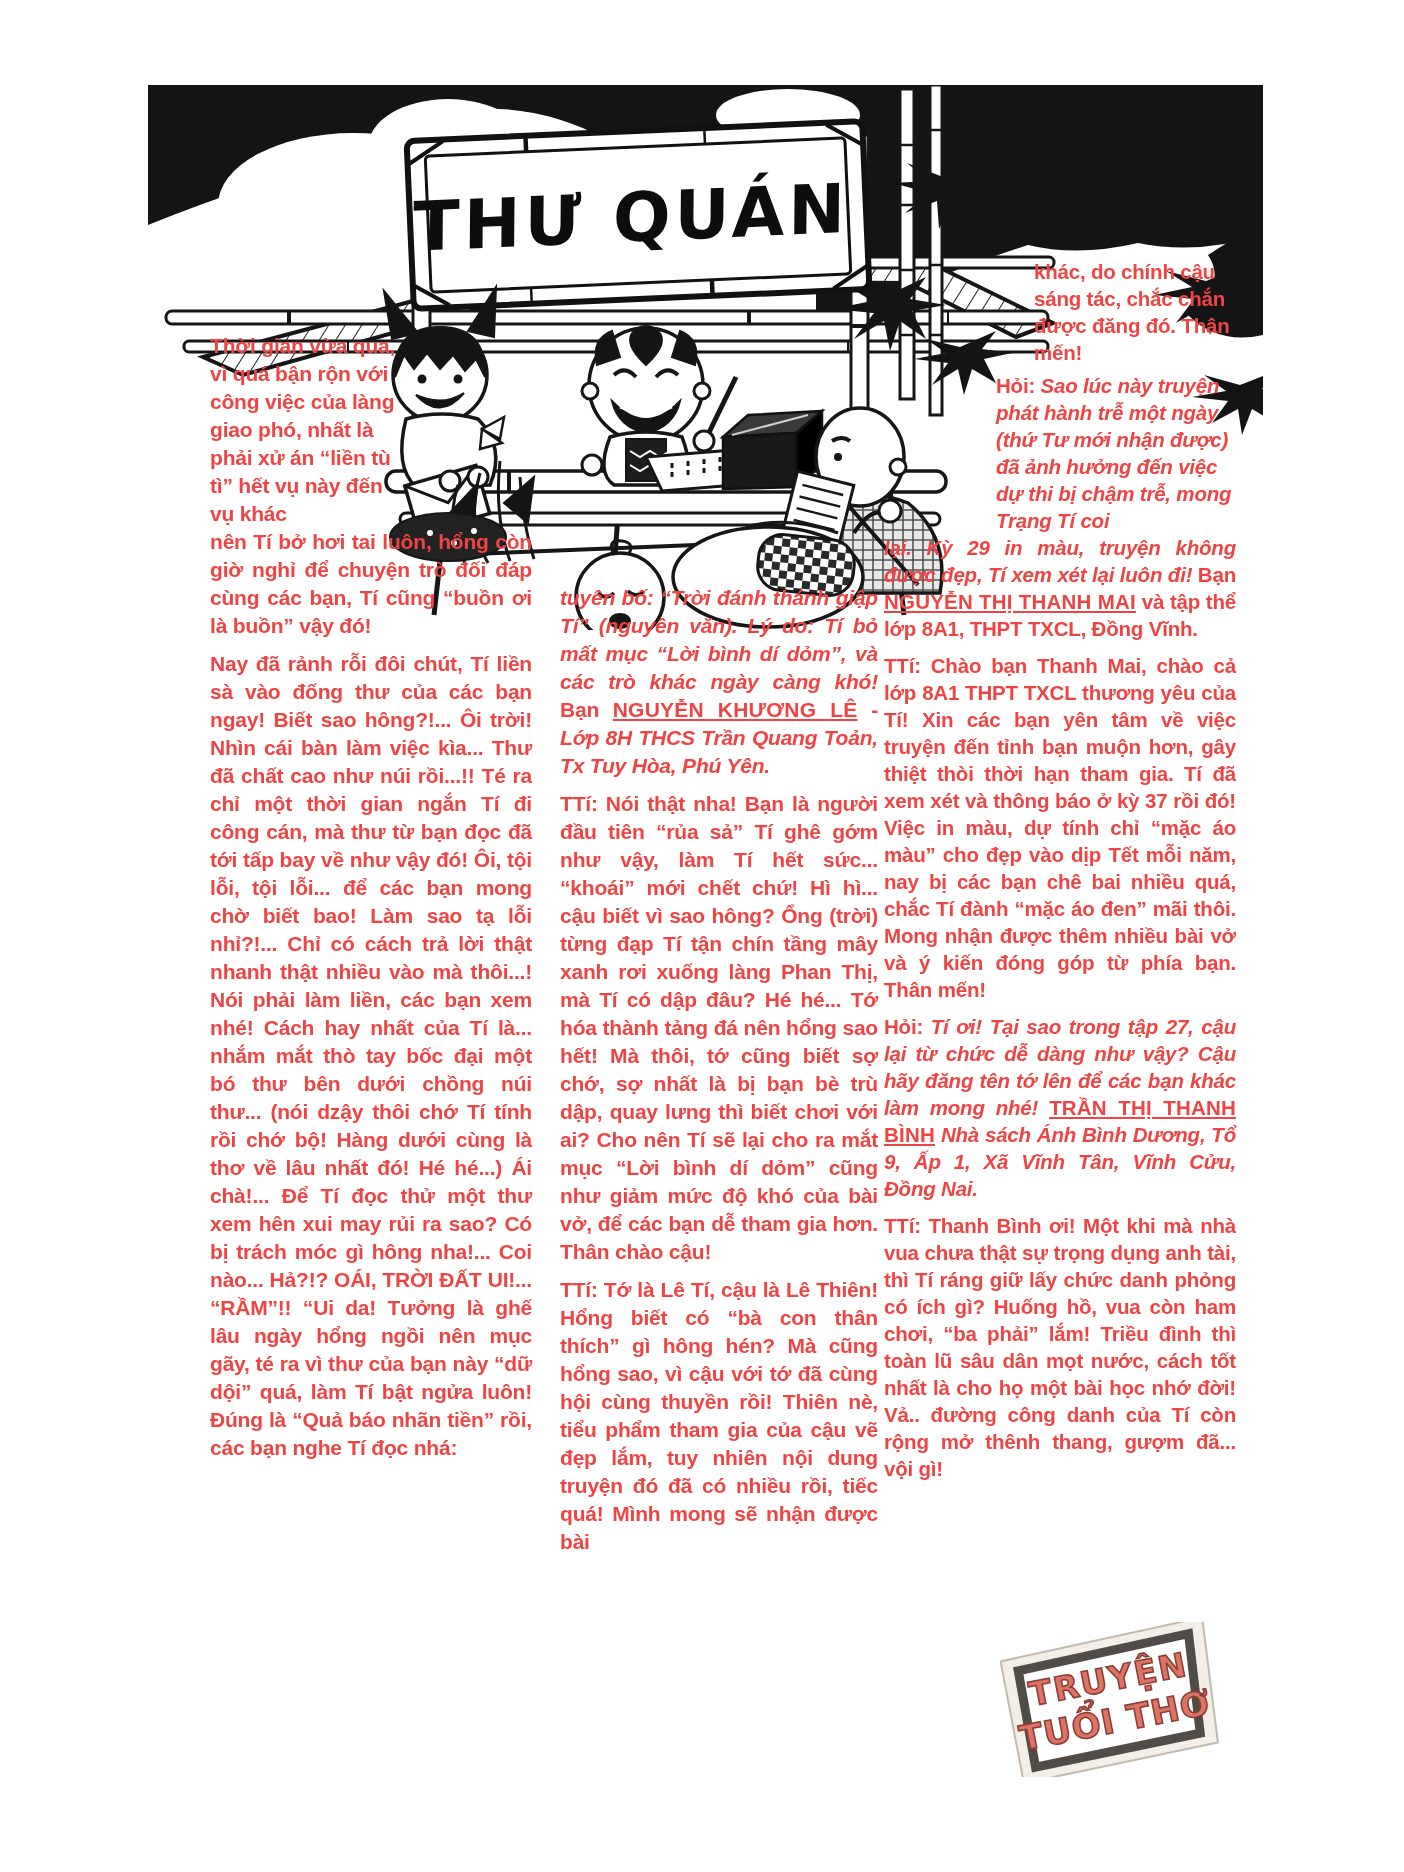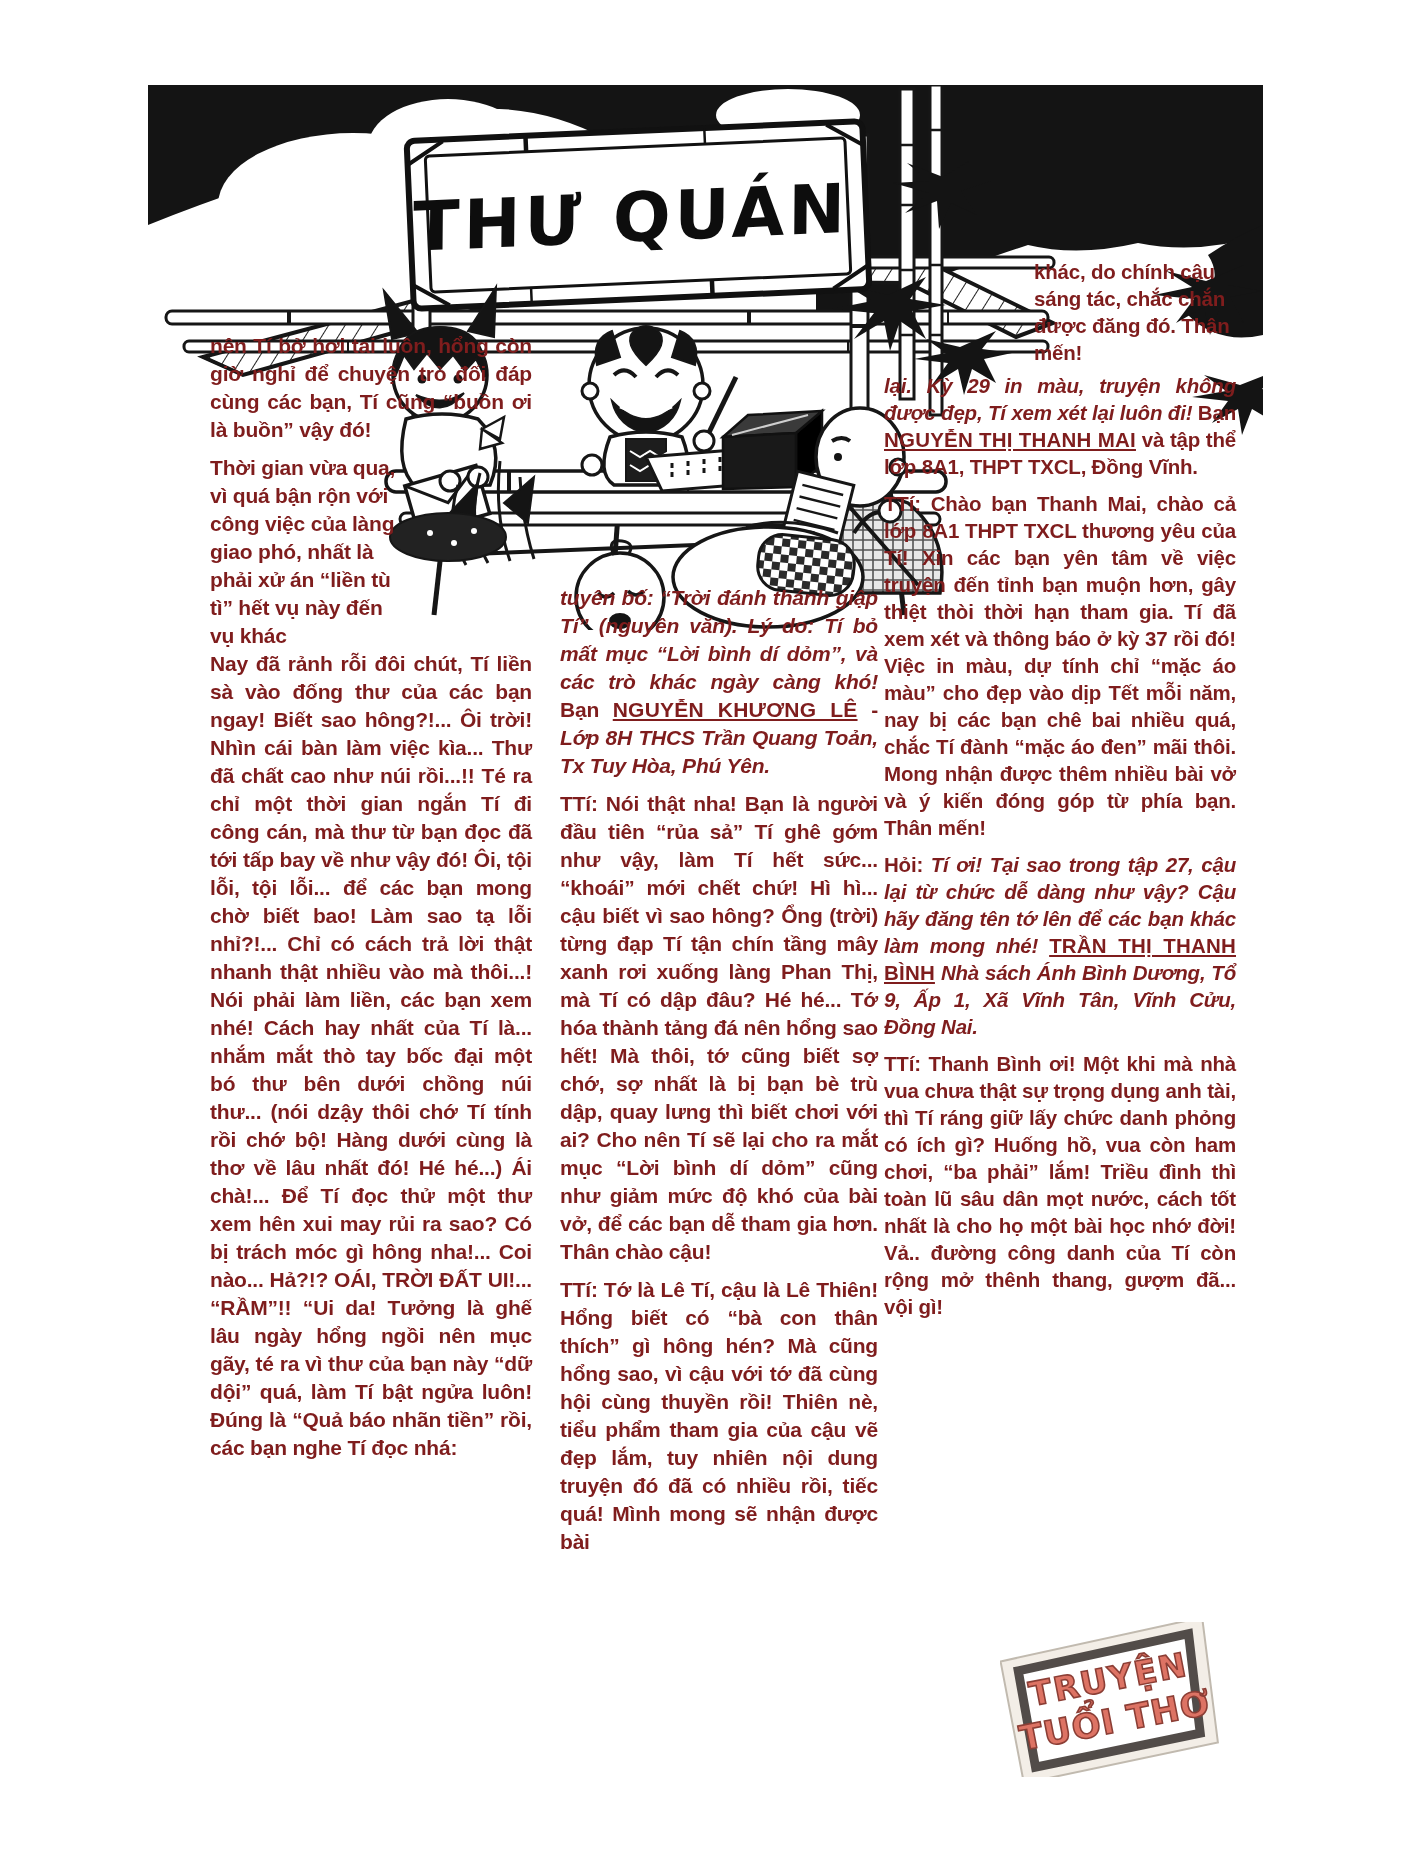--- a/index.html
+++ b/index.html
@@ -4,21 +4,21 @@
 <style>
   html,body{margin:0;padding:0;}
   body{
     width:1404px;height:1872px;position:relative;background:#ffffff;
     font-family:"Liberation Sans", sans-serif;overflow:hidden;
   }
   .page{position:absolute;inset:0;background:#ffffff;}
   .illustration{position:absolute;left:148px;top:85px;width:1115px;height:545px;}
   .logo-box{position:absolute;left:1000px;top:1622px;width:230px;height:155px;z-index:1;opacity:0.88;}
   .col{
-    position:absolute;color:#7f1d1d;font-weight:bold;font-size:21px;line-height:28px;
+    position:absolute;color:#ef4444;font-weight:bold;font-size:21px;line-height:28px;
     text-align:justify;letter-spacing:-0.2px;z-index:2;
   }
   #col-left{left:210px;top:332px;width:322px;}
   #col-middle{left:560px;top:584px;width:318px;}
   #col-right{left:884px;top:258px;width:352px;font-size:20.5px;line-height:27px;}
   .para{margin:0 0 10px 0;}
   .para.narrow{width:190px;margin-bottom:0;text-align:left;}
   .para.indent-lg{margin-left:150px;text-align:left;margin-bottom:6px;}
   .para.indent-md{margin-left:112px;text-align:left;margin-bottom:0;}
   .i{font-style:italic;}
@@ -209,28 +209,29 @@
   <g transform="rotate(-9 115 78)">
     <polygon points="8,22 214,10 210,136 12,146" fill="#f2ece4" stroke="#b9b1a5" stroke-width="2"></polygon>
     <polygon points="24,34 198,24 194,124 26,132" fill="#ffffff" stroke="#3b3430" stroke-width="9"></polygon>
     <text x="112" y="68" text-anchor="middle" font-family="DejaVu Sans, sans-serif" font-size="33" font-weight="bold" fill="#d9604f" stroke="#7c241a" stroke-width="1.6" letter-spacing="2" transform="rotate(-2 112 60)">TRUYỆN</text>
     <text x="112" y="110" text-anchor="middle" font-family="DejaVu Sans, sans-serif" font-size="34" font-weight="bold" fill="#d9604f" stroke="#7c241a" stroke-width="1.6" letter-spacing="1" transform="rotate(-2 112 102)">TUỔI THƠ</text>
   </g>
 </svg>
 </div>
 
 <div class="col" id="col-left">
+    <p class="para narrow"><span>Thời gian vừa qua, vì quá bận rộn với công việc của làng giao phó, nhất là phải xử án “liền tù tì” hết vụ này đến vụ khác</span></p>
     <p class="para"><span>nên Tí bở hơi tai luôn, hổng còn giờ nghỉ để chuyện trò đối đáp cùng các bạn, Tí cũng “buồn ơi là buồn” vậy đó!</span></p>
-    <p class="para narrow"><span>Thời gian vừa qua, vì quá bận rộn với công việc của làng giao phó, nhất là phải xử án “liền tù tì” hết vụ này đến vụ khác</span></p>
     <p class="para"><span>Nay đã rảnh rỗi đôi chút, Tí liền sà vào đống thư của các bạn ngay! Biết sao hông?!... Ôi trời! Nhìn cái bàn làm việc kìa... Thư đã chất cao như núi rồi...!! Té ra chỉ một thời gian ngắn Tí đi công cán, mà thư từ bạn đọc đã tới tấp bay về như vậy đó! Ôi, tội lỗi, tội lỗi... để các bạn mong chờ biết bao! Làm sao tạ lỗi nhỉ?!... Chỉ có cách trả lời thật nhanh thật nhiều vào mà thôi...! Nói phải làm liền, các bạn xem nhé! Cách hay nhất của Tí là... nhắm mắt thò tay bốc đại một bó thư bên dưới chồng núi thư... (nói dzậy thôi chớ Tí tính rồi chớ bộ! Hàng dưới cùng là thơ về lâu nhất đó! Hé hé...) Ái chà!... Để Tí đọc thử một thư xem hên xui may rủi ra sao? Có bị trách móc gì hông nha!... Coi nào... Hả?!? OÁI, TRỜI ĐẤT UI!... “RẦM”!! “Ui da! Tưởng là ghế lâu ngày hổng ngồi nên mục gãy, té ra vì thư của bạn này “dữ dội” quá, làm Tí bật ngửa luôn! Đúng là “Quả báo nhãn tiền” rồi, các bạn nghe Tí đọc nhá:</span></p>
   </div>
 <div class="col" id="col-middle">
     <p class="para"><span class="i">tuyên bố: “Trời đánh thánh giập Tí” (nguyên văn). Lý do: Tí bỏ mất mục “Lời bình dí dỏm”, và các trò khác ngày càng khó! </span><span>Bạn </span><span class="b">NGUYỄN KHƯƠNG LÊ</span><span> - </span><span class="i">Lớp 8H THCS Trần Quang Toản, Tx Tuy Hòa, Phú Yên.</span></p>
     <p class="para"><span class="u">TTí:</span><span> Nói thật nha! Bạn là người đầu tiên “rủa sả” Tí ghê gớm như vậy, làm Tí hết sức... “khoái” mới chết chứ! Hì hì... cậu biết vì sao hông? Ổng (trời) từng đạp Tí tận chín tầng mây xanh rơi xuống làng Phan Thị, mà Tí có dập đâu? Hé hé... Tớ hóa thành tảng đá nên hổng sao hết! Mà thôi, tớ cũng biết sợ chớ, sợ nhất là bị bạn bè trù dập, quay lưng thì biết chơi với ai? Cho nên Tí sẽ lại cho ra mắt mục “Lời bình dí dỏm” cũng như giảm mức độ khó của bài vở, để các bạn dễ tham gia hơn. Thân chào cậu!</span></p>
     <p class="para"><span class="u">TTí:</span><span> Tớ là Lê Tí, cậu là Lê Thiên! Hổng biết có “bà con thân thích” gì hông hén? Mà cũng hổng sao, vì cậu với tớ đã cùng hội cùng thuyền rồi! Thiên nè, tiểu phẩm tham gia của cậu vẽ đẹp lắm, tuy nhiên nội dung truyện đó đã có nhiều rồi, tiếc quá! Mình mong sẽ nhận được bài</span></p>
   </div>
 <div class="col" id="col-right">
     <p class="para indent-lg"><span>khác, do chính cậu sáng tác, chắc chắn được đăng đó. Thân mến!</span></p>
+    <p class="para indent-md"><span>Hỏi: </span><span class="i">Sao lúc này truyện phát hành trễ một ngày (thứ Tư mới nhận được) đã ảnh hưởng đến việc dự thi bị chậm trễ, mong Trạng Tí coi</span></p>
     <p class="para"><span class="i">lại. Kỳ 29 in màu, truyện không được đẹp, Tí xem xét lại luôn đi! </span><span>Bạn </span><span class="b">NGUYỄN THỊ THANH MAI</span><span> và tập thể lớp 8A1, THPT TXCL, Đồng Vĩnh.</span></p>
     <p class="para"><span class="u">TTí:</span><span> Chào bạn Thanh Mai, chào cả lớp 8A1 THPT TXCL thương yêu của Tí! Xin các bạn yên tâm về việc truyện đến tỉnh bạn muộn hơn, gây thiệt thòi thời hạn tham gia. Tí đã xem xét và thông báo ở kỳ 37 rồi đó! Việc in màu, dự tính chỉ “mặc áo màu” cho đẹp vào dịp Tết mỗi năm, nay bị các bạn chê bai nhiều quá, chắc Tí đành “mặc áo đen” mãi thôi. Mong nhận được thêm nhiều bài vở và ý kiến đóng góp từ phía bạn. Thân mến!</span></p>
     <p class="para"><span>Hỏi: </span><span class="i">Tí ơi! Tại sao trong tập 27, cậu lại từ chức dễ dàng như vậy? Cậu hãy đăng tên tớ lên để các bạn khác làm mong nhé! </span><span class="b">TRẦN THỊ THANH BÌNH</span><span> </span><span class="i">Nhà sách Ánh Bình Dương, Tổ 9, Ấp 1, Xã Vĩnh Tân, Vĩnh Cửu, Đồng Nai.</span></p>
     <p class="para"><span class="u">TTí:</span><span> Thanh Bình ơi! Một khi mà nhà vua chưa thật sự trọng dụng anh tài, thì Tí ráng giữ lấy chức danh phỏng có ích gì? Huống hồ, vua còn ham chơi, “ba phải” lắm! Triều đình thì toàn lũ sâu dân mọt nước, cách tốt nhất là cho họ một bài học nhớ đời! Vả.. đường công danh của Tí còn rộng mở thênh thang, gượm đã... vội gì!</span></p>
   </div>
 
 </body></html>

